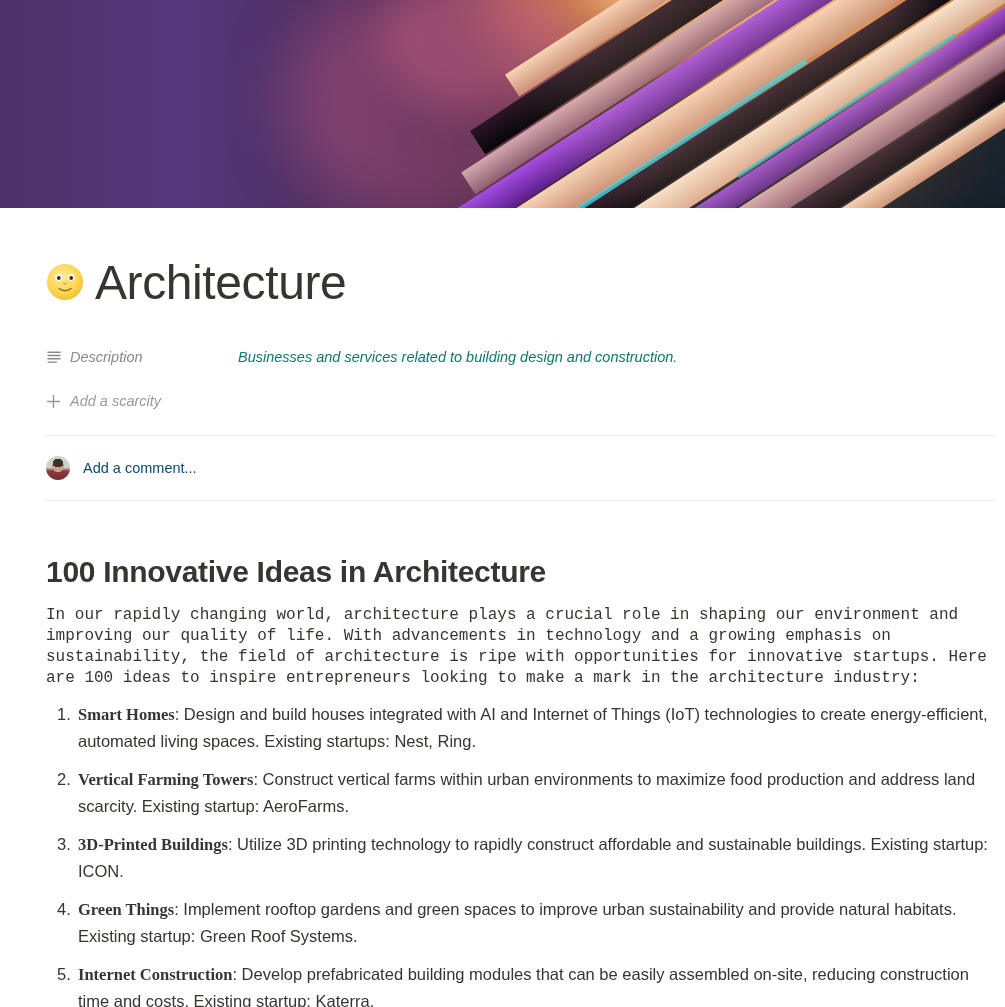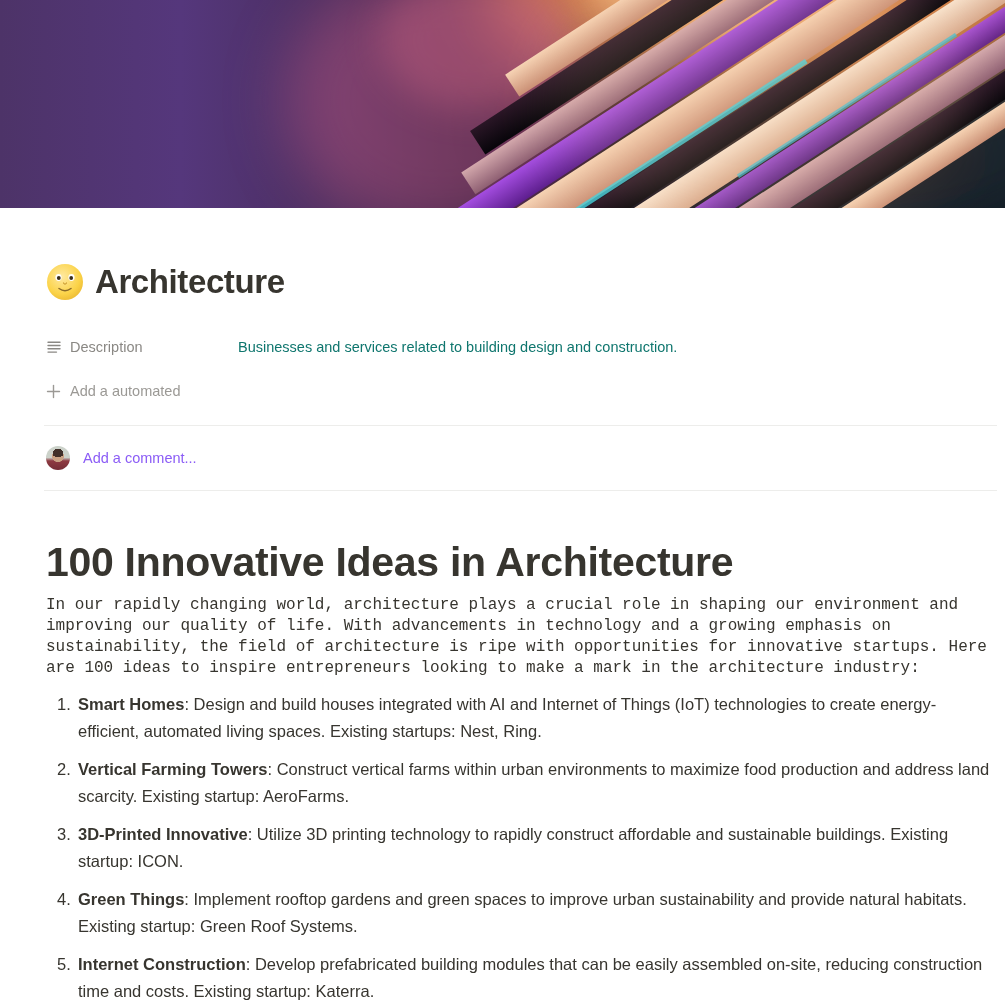--- a/index.html
+++ b/index.html
@@ -6,50 +6,50 @@
   html,body { width:1005px; height:1007px; overflow:hidden; background:#fff;
     font-family:"Liberation Sans", sans-serif; color:#37352f; }
 
   .cover { position:relative; width:1005px; height:208px; overflow:hidden; cursor:pointer; }
   .cover svg { display:block; width:100%; height:100%; }
 
   .content { padding:0 8px 0 46px; }
 
   .title-row { display:flex; align-items:center; gap:11px; margin-top:50px; height:48px; }
   .page-emoji { width:38px; height:38px; flex:0 0 auto; cursor:pointer; }
-  .page-title { font-size:33px; font-weight:700; letter-spacing:-0.4px; color:#37352f; cursor:text; }
-
-  .props { margin-top:26px; font-size:14.5px; }
+  .page-title { font-size:48px; font-weight:400; letter-spacing:-0.4px; color:#37352f; cursor:text; }
+
+  .props { margin-top:36px; font-size:14.5px;font-style:italic; }
   .prop-row { display:flex; align-items:center; padding:5px 0; line-height:20px; cursor:pointer; }
   .prop-key { width:192px; flex:0 0 auto; display:flex; align-items:center; gap:8px; color:#8a8884; }
   .prop-key svg { flex:0 0 auto; }
   .prop-value { color:#0f766e; }
   .add-prop { display:flex; align-items:center; gap:9px; padding:5px 0; margin-top:14px;
     color:#9b9995; line-height:20px; cursor:pointer; }
 
   .divider { border-top:1px solid #ededeb; margin-left:-2px; }
   .divider.d1 { margin-top:19px; }
 
   .comment-row { display:flex; align-items:center; gap:13px; padding:20px 0; cursor:text; }
   .avatar { width:24px; height:24px; border-radius:50%; flex:0 0 auto; overflow:hidden;
     background:
       radial-gradient(ellipse 9px 7px at 50% 30%, #40302a 0 60%, rgba(64,48,42,0) 61%),
       radial-gradient(circle 6px at 50% 42%, #c9a285 0 99%, rgba(201,162,133,0) 100%),
       linear-gradient(#ccd2ca 0 48%, #8e3a42 62%, #742c36 100%); }
-  .comment-placeholder { color:#8b5cf6; font-size:14.5px; }
-
-  .doc-heading { margin-top:52px; font-size:41px; line-height:38px; font-weight:700;
+  .comment-placeholder { color:#0c4a6e; font-size:14.5px; }
+
+  .doc-heading { margin-top:52px; font-size:30px; line-height:38px; font-weight:700;
     letter-spacing:-0.3px; color:#37352f; cursor:text; }
   .doc-intro { margin-top:14px; font-size:16px; line-height:21px; color:#37352f; cursor:text;font-family:Liberation Mono, monospace; }
 
   .num-list { margin-top:12px; }
   .list-item { display:flex; font-size:16.5px; line-height:27px; margin-bottom:11px; cursor:text; }
   .li-num { width:21px; flex:0 0 auto; margin-left:11px; }
   .li-body { flex:1; }
-  .li-term { font-weight:600; }
+  .li-term { font-weight:600;font-family:Liberation Serif, serif; }
 </style>
 </head>
 <body>
 
 <div class="cover">
   <svg viewBox="0 0 1005 208" preserveAspectRatio="none">
     <defs>
       <linearGradient id="bg" x1="0" y1="0" x2="1" y2="0">
         <stop offset="0" stop-color="#4d3368"></stop>
           <stop offset="0.18" stop-color="#55377c"></stop>
@@ -152,21 +152,21 @@
       <span class="prop-value">Businesses and services related to building design and construction.</span>
     </div>
 
     <div class="add-prop">
       <svg width="15" height="15" viewBox="0 0 15 15">
         <g stroke="#9b9995" stroke-width="1.4" stroke-linecap="round">
           <line x1="7.5" y1="1.5" x2="7.5" y2="13.5"></line>
           <line x1="1.5" y1="7.5" x2="13.5" y2="7.5"></line>
         </g>
       </svg>
-      <span>Add a automated</span>
+      <span>Add a scarcity</span>
     </div>
   </div>
 
   <div class="divider d1"></div>
 
   <div class="comment-row">
     <span class="avatar"></span>
     <span class="comment-placeholder">Add a comment...</span>
   </div>
 
@@ -183,21 +183,21 @@
       <div class="li-body"><b class="li-term">Smart Homes</b><span>: Design and build houses integrated with AI and Internet of Things (IoT) technologies to create energy-efficient, automated living spaces. Existing startups: Nest, Ring.</span></div>
     </div>
 
     <div class="list-item">
       <span class="li-num">2.</span>
       <div class="li-body"><b class="li-term">Vertical Farming Towers</b><span>: Construct vertical farms within urban environments to maximize food production and address land scarcity. Existing startup: AeroFarms.</span></div>
     </div>
 
     <div class="list-item">
       <span class="li-num">3.</span>
-      <div class="li-body"><b class="li-term">3D-Printed Innovative</b><span>: Utilize 3D printing technology to rapidly construct affordable and sustainable buildings. Existing startup: ICON.</span></div>
+      <div class="li-body"><b class="li-term">3D-Printed Buildings</b><span>: Utilize 3D printing technology to rapidly construct affordable and sustainable buildings. Existing startup: ICON.</span></div>
     </div>
 
     <div class="list-item">
       <span class="li-num">4.</span>
       <div class="li-body"><b class="li-term">Green Things</b><span>: Implement rooftop gardens and green spaces to improve urban sustainability and provide natural habitats. Existing startup: Green Roof Systems.</span></div>
     </div>
 
     <div class="list-item">
       <span class="li-num">5.</span>
       <div class="li-body"><b class="li-term">Internet Construction</b><span>: Develop prefabricated building modules that can be easily assembled on-site, reducing construction time and costs. Existing startup: Katerra.</span></div>

